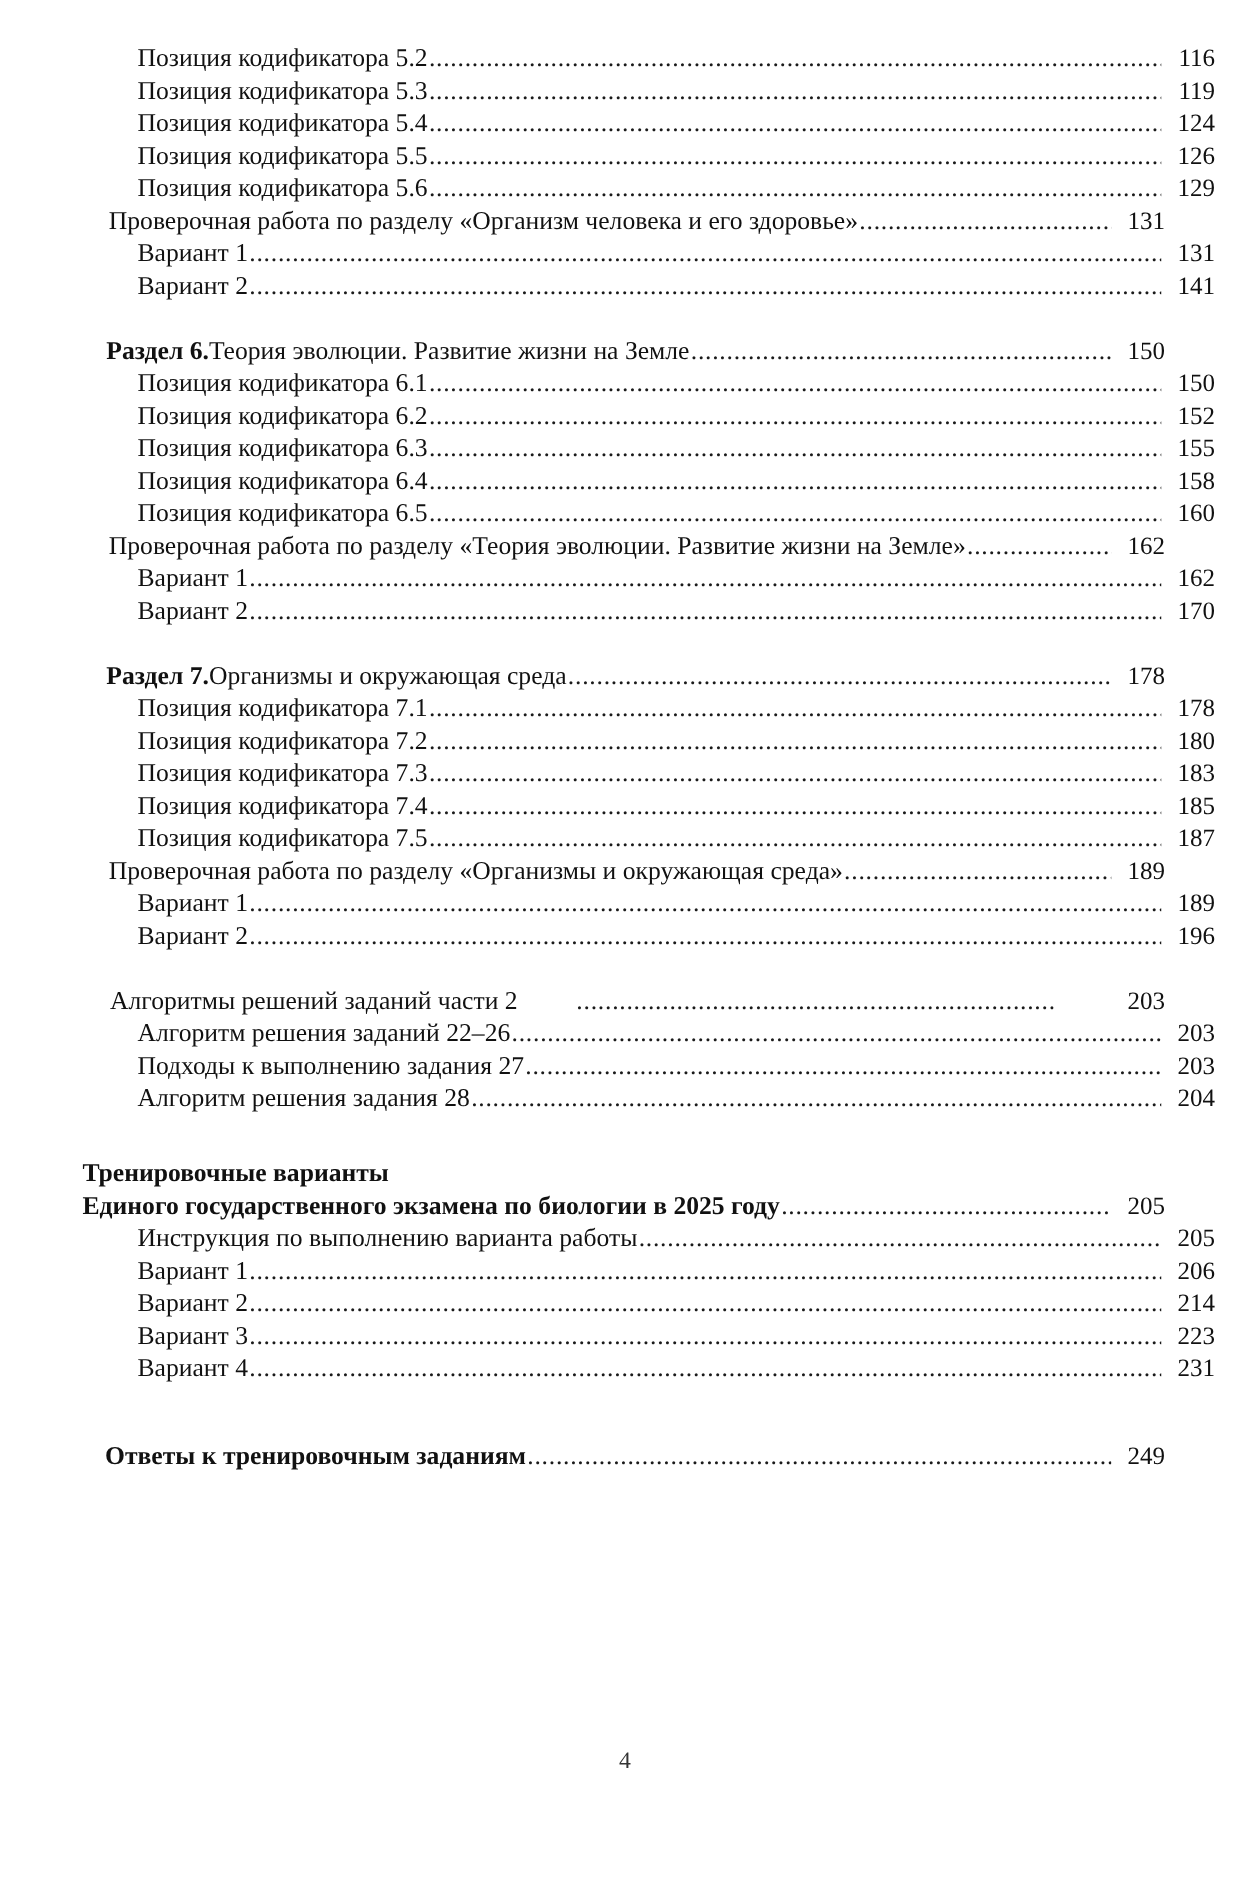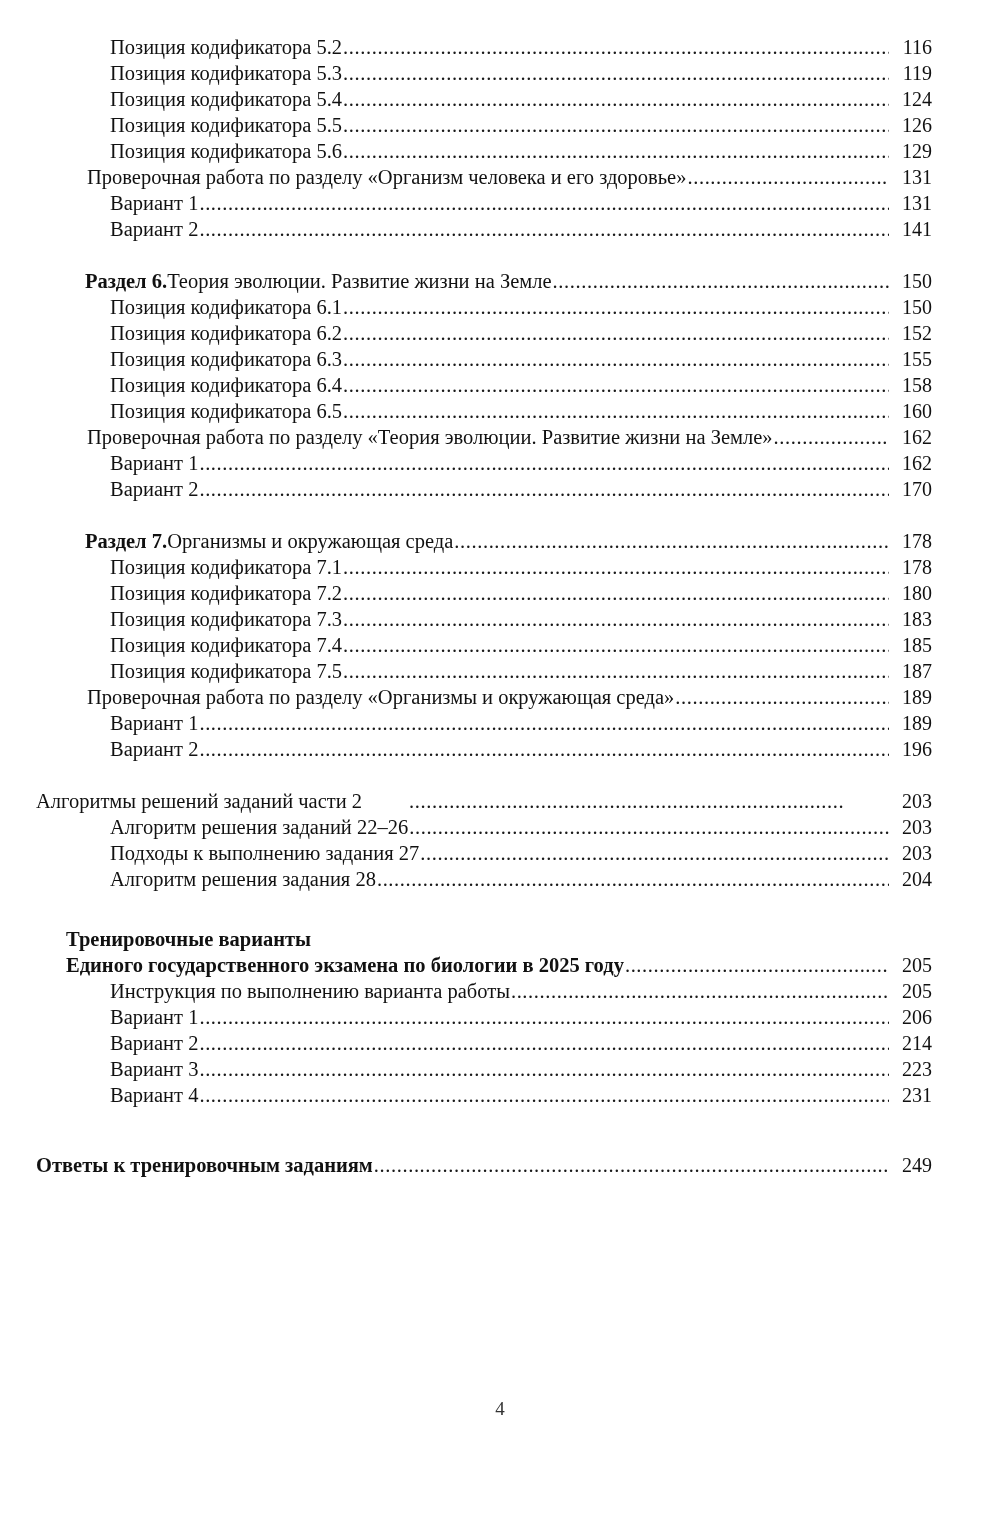--- a/index.html
+++ b/index.html
@@ -58,24 +58,24 @@
   .page-no {
     flex: 0 0 auto;
     text-align: right;
     min-width: 42px;
     font-size: 20px;
   }
 
   
   .lvl-section  { padding-left: 85px; padding-right: 68px; }
   .lvl-check    { padding-left: 87px; padding-right: 68px; }
-  .lvl-item     { padding-left: 110px; padding-right: 68px; }
-  .lvl-top      { padding-left: 36px;  padding-right: 68px; gap: 46px; }
+  .lvl-item     { padding-left: 110px; padding-right: 28px; }
+  .lvl-top      { padding-left: 88px;  padding-right: 68px; gap: 46px; }
   .lvl-major    { padding-left: 66px;  padding-right: 68px; }
-  .lvl-answers  { padding-left: 36px;  padding-right: 68px; }
+  .lvl-answers  { padding-left: 84px;  padding-right: 68px; }
 
   .bold { font-weight: bold; }
   .strong-head { font-weight: bold; }
   .spacer-md { height: 26px; }
   .spacer-lg { height: 34px; }
   .spacer-xl { height: 44px; }
 
   .headline-noleader {
     display: flex;
     font-size: 20.5px;

